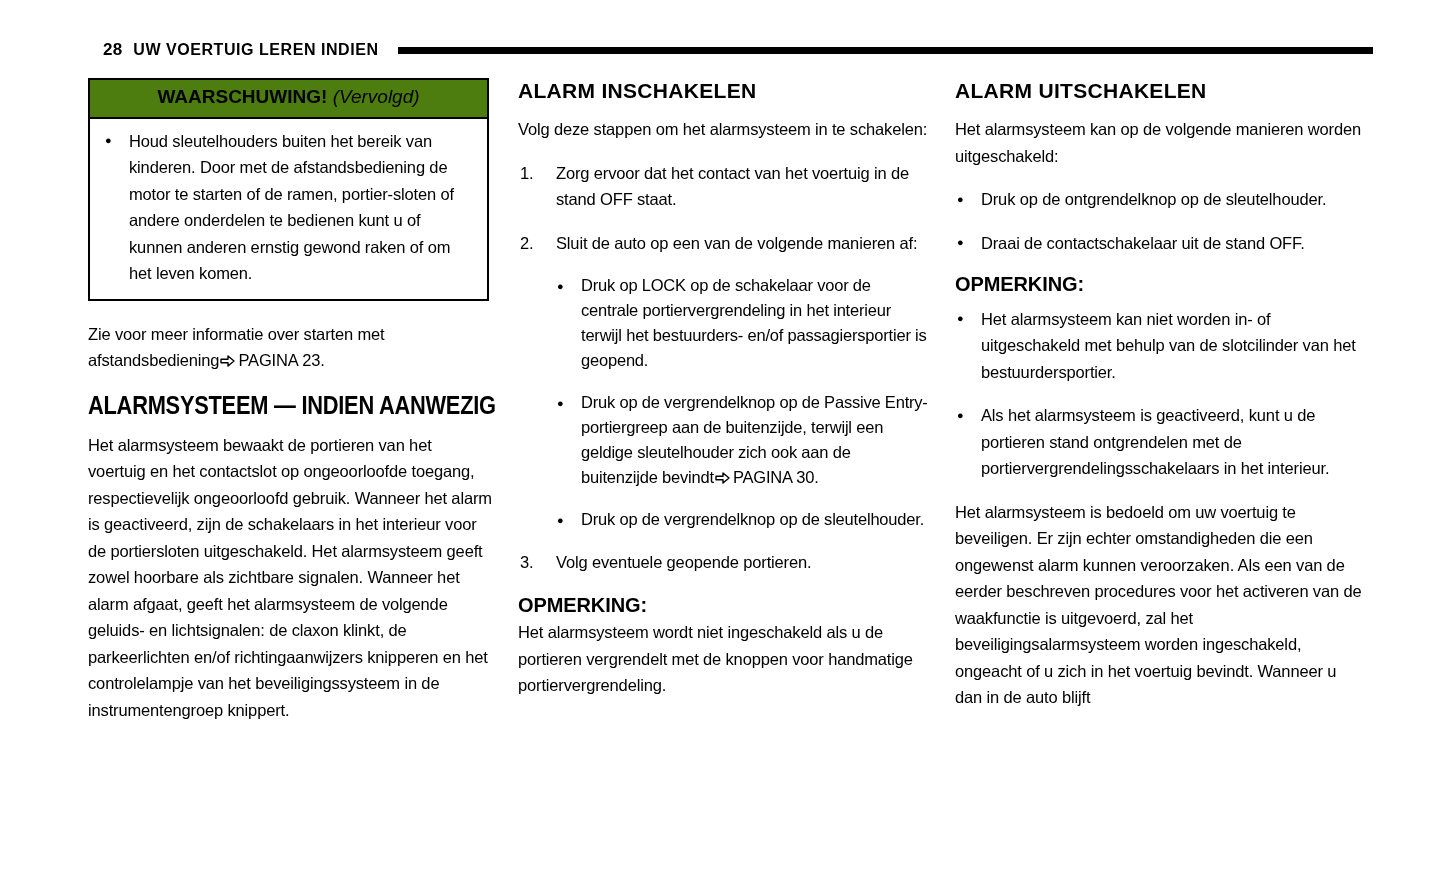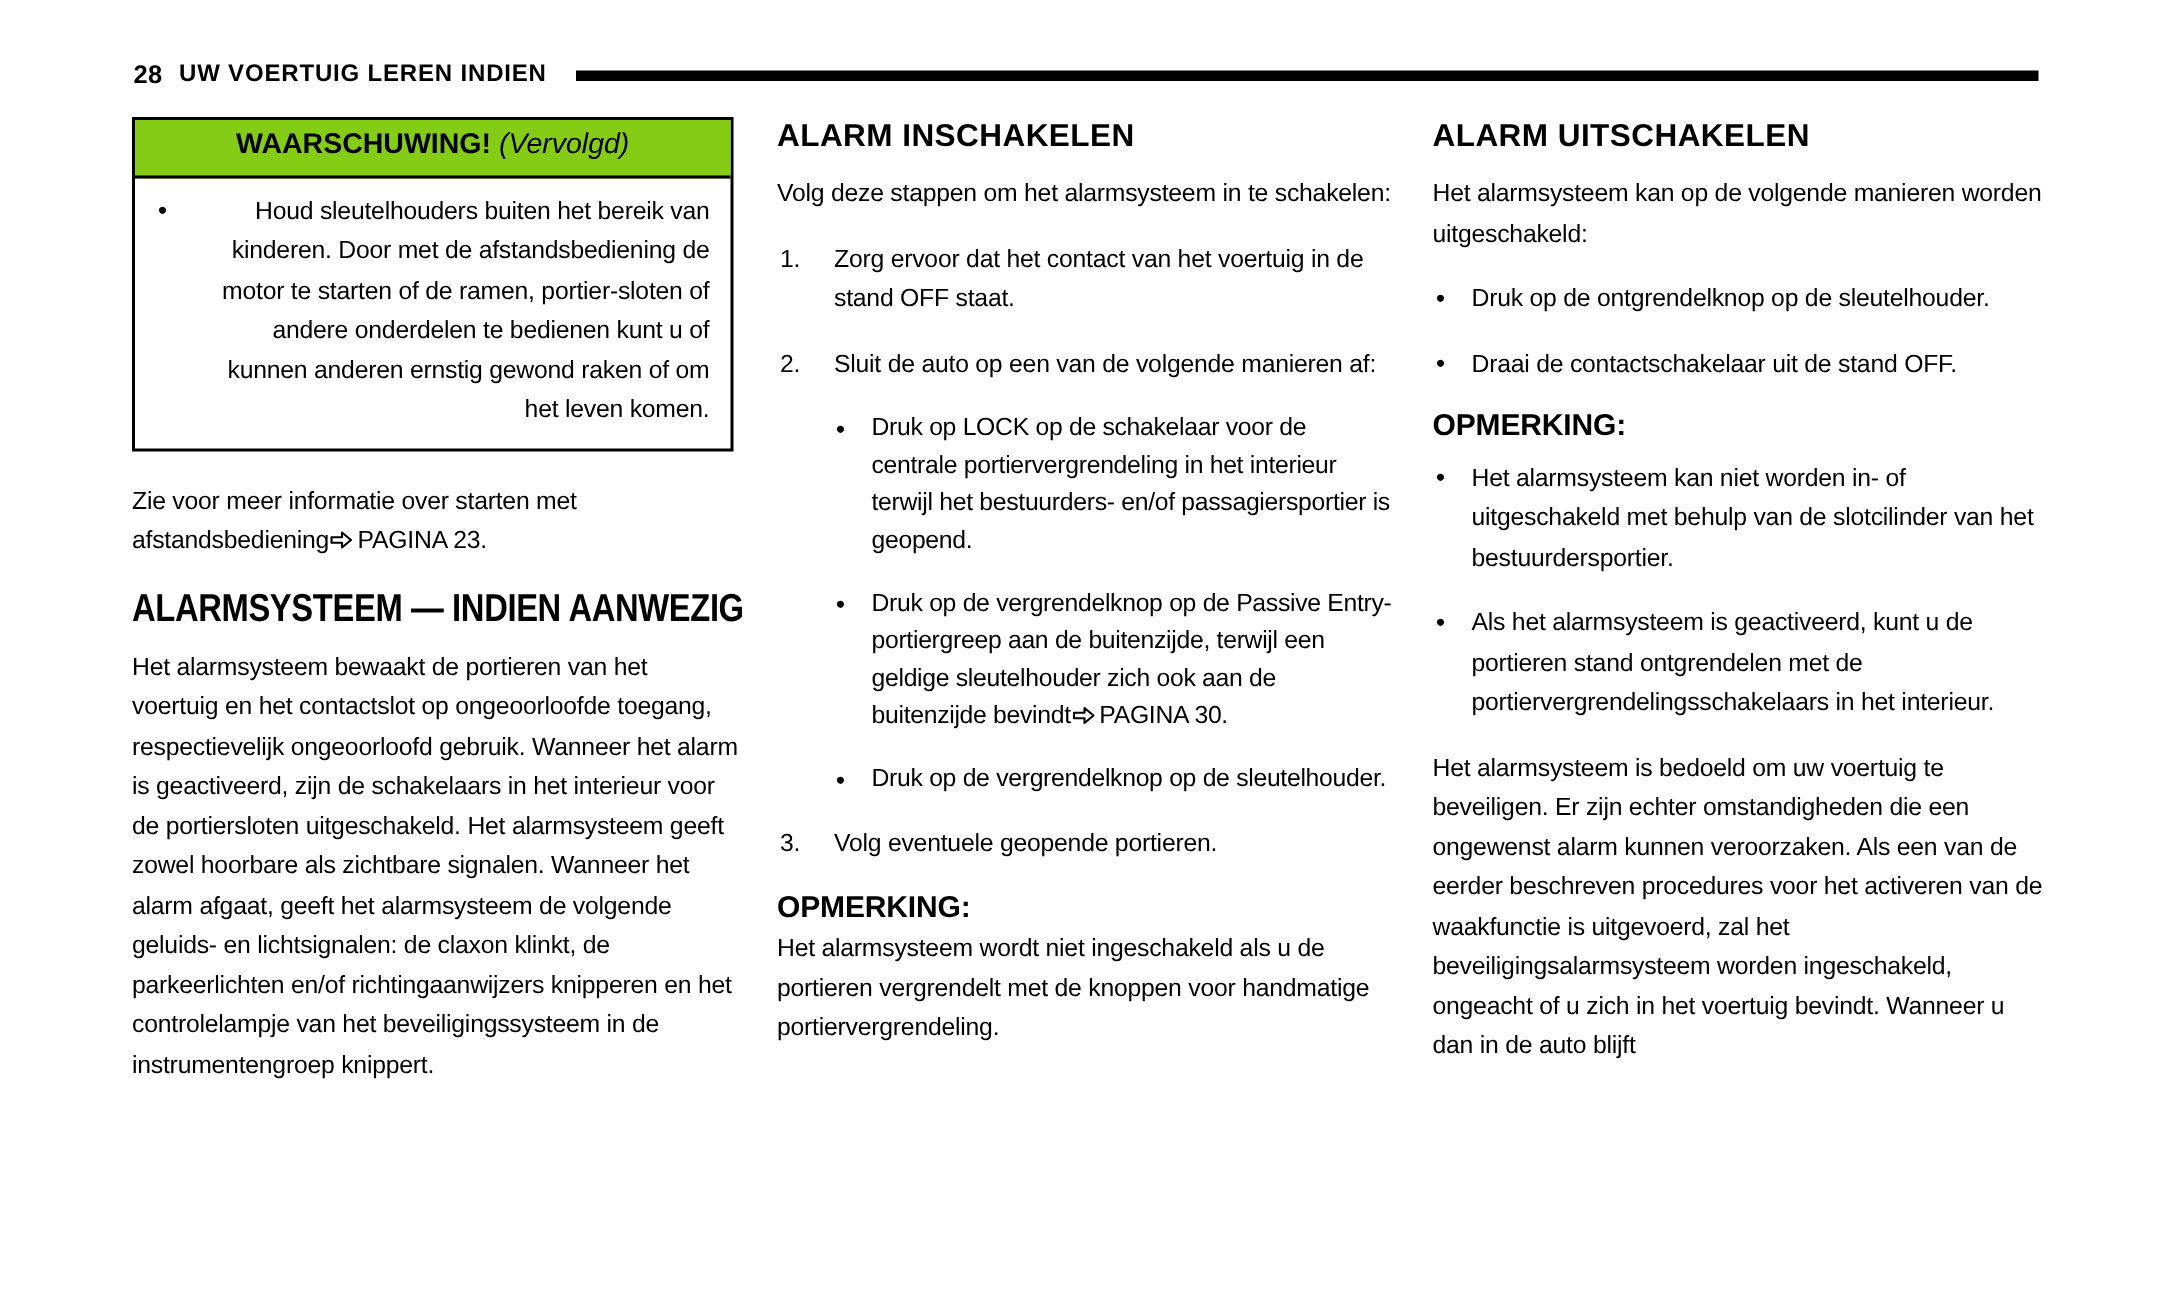--- a/index.html
+++ b/index.html
@@ -13,21 +13,21 @@
     font-family: "Liberation Sans", sans-serif;
     color: #000000;
     -webkit-font-smoothing: antialiased;
     position: relative;
     overflow: hidden;
   }
 
   
   .page-header {
     position: absolute;
-    left: 89px;
+    left: 103px;
     top: 36px;
     width: 1270px;
     height: 28px;
     display: flex;
     align-items: center;
   }
   .page-number {
     font-size: 17px;
     font-weight: bold;
     letter-spacing: 0.2px;
@@ -63,39 +63,38 @@
 
   
   .warning-box {
     border: 2px solid #000;
     width: 401px;
     box-sizing: border-box;
     background: #fff;
     margin-bottom: 20px;
   }
   .warning-head {
-    background: #84cc16;
+    background: #4d7c0f;
     border-bottom: 2px solid #000;
     text-align: center;
     padding: 7px 4px 9px;
     font-size: 19px;
     line-height: 1.1;
     white-space: nowrap;
   }
   .warning-head b {
     font-weight: bold;
   }
   .warning-head i {
     font-style: italic;
     font-weight: normal;
     font-size: 19px;
   }
   .warning-body {
     padding: 9px 14px 12px 12px;
-    text-align: right;
   }
 
   
   p.body-text {
     margin: 0 0 17px 0;
     font-size: 16.5px;
     line-height: 26.5px;
     letter-spacing: -0.15px;
   }
   p.body-text.nogap { margin-bottom: 0; }

